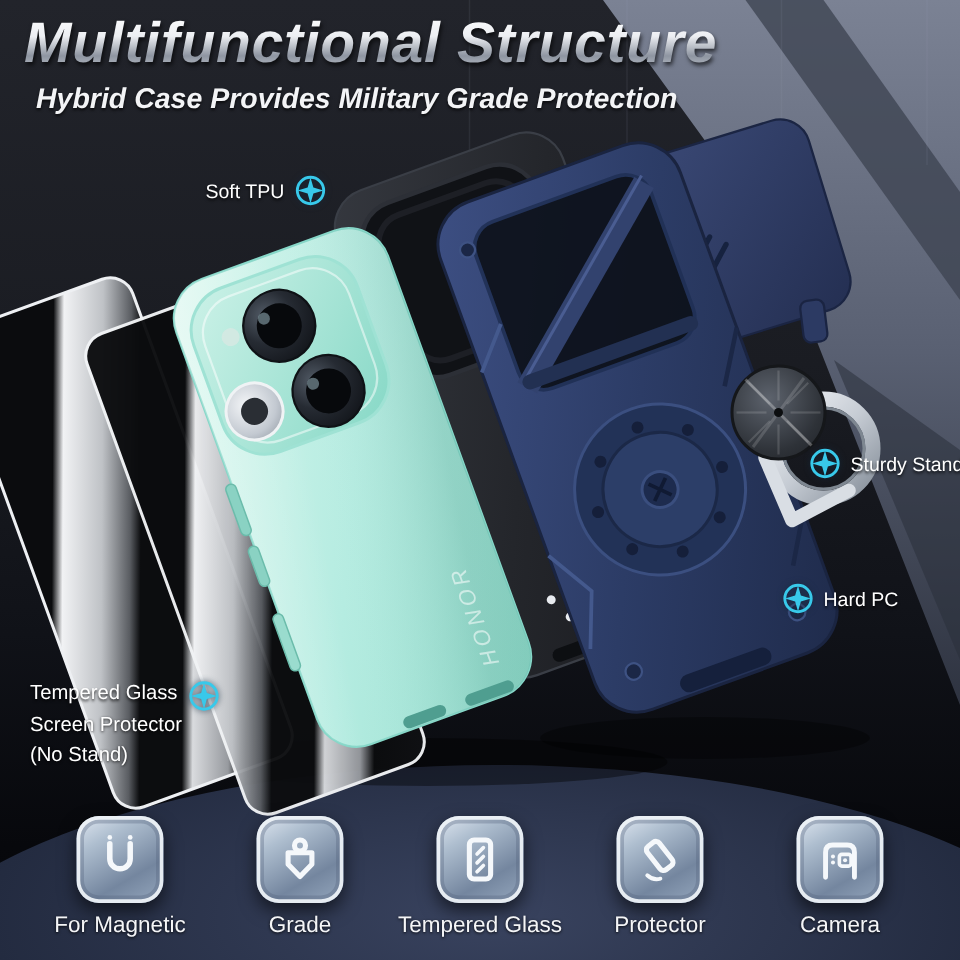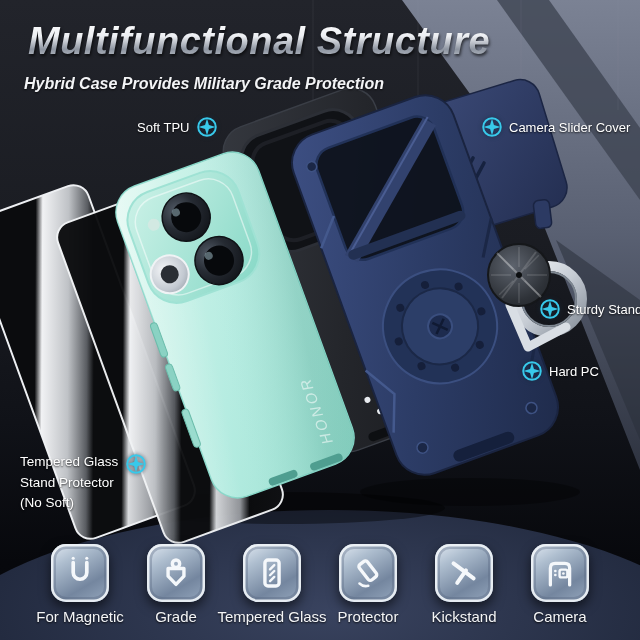--- a/index.html
+++ b/index.html
@@ -6,38 +6,38 @@
   .stage{
     position:relative;width:640px;height:640px;overflow:hidden;
     font-family:"Liberation Sans",sans-serif;
     background:
       linear-gradient(180deg,#22242b 0%,#1a1c22 38%,#101218 66%,#07080c 88%,#05060a 100%);
   }
   svg{display:block;}
   
   .header{position:absolute;left:16px;top:8px;z-index:6;}
   .title{
-    margin:12px;font-size:38px;font-weight:bold;font-style:italic;letter-spacing:.5px;
+    margin:0;font-size:38px;font-weight:bold;font-style:italic;letter-spacing:.5px;
     background:linear-gradient(180deg,#ffffff 0%,#eceef2 38%,#8e95a1 68%,#cdd1d8 100%);
     -webkit-background-clip:text;background-clip:text;color:transparent;
     filter:drop-shadow(1px 2px 1.5px rgba(0,0,0,.65));
     white-space:nowrap;
   }
   .subtitle{
-    margin:5px 0 0 8px;font-size:16px;font-style:italic;font-weight:bold;
+    margin:5px 0 0 8px;font-size:19px;font-style:italic;font-weight:bold;
     color:#f3f4f6;text-shadow:0 1px 2px rgba(0,0,0,.7);white-space:nowrap;
   }
   
   .callout{position:absolute;z-index:7;display:flex;align-items:center;gap:6px;
     color:#fff;font-size:13px;text-shadow:0 1px 2px rgba(0,0,0,.8);white-space:nowrap;}
   .star{width:22px;height:22px;color:#38c9ea;flex:0 0 auto;filter:drop-shadow(0 0 2px rgba(20,40,60,.8));}
   .co-soft-tpu{left:137px;top:116px;}
   .co-slider{left:481px;top:116px;}
   .co-stand{left:539px;top:298px;}
-  .co-hardpc{left:521px;top:360px;}
+  .co-hardpc{left:521px;top:388px;}
   .co-glass{left:20px;top:452px;display:block;}
   .co-glass .tg-line{display:block;line-height:20.5px;font-size:13.5px;}
   .co-glass .star{position:absolute;left:105px;top:1px;}
   
   .features{position:absolute;left:51px;right:51px;top:544px;z-index:6;
     display:flex;justify-content:space-between;}
   .feature{position:relative;width:58px;}
   .chip{
     width:58px;height:58px;border-radius:15px;
     background:linear-gradient(150deg,#e3eaf3 0%,#aebecf 28%,#74869f 68%,#96a8be 100%);
@@ -284,45 +284,39 @@
     <p class="subtitle">Hybrid Case Provides Military Grade Protection</p>
   </div>
 
   <div class="callout co-soft-tpu">
     <span>Soft TPU</span>
     <svg class="star" viewBox="0 0 24 24">
         <use href="#starburst"></use>
       </svg>
   </div>
 
-  <div class="callout co-slider">
-    <svg class="star" viewBox="0 0 24 24">
-        <use href="#starburst"></use>
-      </svg>
-    <span>Camera Slider Cover</span>
-  </div>
 
   <div class="callout co-stand">
     <svg class="star" viewBox="0 0 24 24">
         <use href="#starburst"></use>
       </svg>
     <span>Sturdy Stand</span>
   </div>
 
   <div class="callout co-hardpc">
     <svg class="star" viewBox="0 0 24 24">
         <use href="#starburst"></use>
       </svg>
     <span>Hard PC</span>
   </div>
 
   <div class="callout co-glass">
     <span class="tg-line">Tempered Glass</span>
-    <span class="tg-line">Stand Protector</span>
-    <span class="tg-line">(No Soft)</span>
+    <span class="tg-line">Screen Protector</span>
+    <span class="tg-line">(No Stand)</span>
     <svg class="star" viewBox="0 0 24 24">
         <use href="#starburst"></use>
       </svg>
   </div>
 
   <div class="features">
 
     <div class="feature">
       <div class="chip">
         <svg width="34" height="34" viewBox="0 0 24 24" fill="none" stroke="#f5f8fb" stroke-width="2.6" stroke-linecap="round" stroke-linejoin="round">
@@ -359,29 +353,20 @@
         <svg width="34" height="34" viewBox="0 0 24 24" fill="none" stroke="#f5f8fb" stroke-width="2.4" stroke-linecap="round" stroke-linejoin="round">
           <g transform="rotate(-38 12 10.5)">
               <rect x="8.4" y="3.4" width="7.2" height="13.8" rx="2"></rect>
             </g>
           <path d="M6 19.4 q2.8 2.6 6.2 1.6" stroke-width="1.8"></path>
         </svg>
       </div>
       <span class="feature-label">Protector</span>
     </div>
 
-    <div class="feature">
-      <div class="chip">
-        <svg width="34" height="34" viewBox="0 0 24 24" fill="none" stroke="#f5f8fb" stroke-width="2.8" stroke-linecap="round" stroke-linejoin="round">
-          <path d="M4.6 5.2 L18.8 15.8"></path>
-          <path d="M7.2 19 L13.4 10.2"></path>
-        </svg>
-      </div>
-      <span class="feature-label">Kickstand</span>
-    </div>
 
     <div class="feature">
       <div class="chip">
         <svg width="34" height="34" viewBox="0 0 24 24" fill="none" stroke="#f5f8fb" stroke-width="2.3" stroke-linecap="round" stroke-linejoin="round">
           <path d="M5.2 20.4 V8.6 q0 -3.4 3.4 -3.4 h6.8 q3.4 0 3.4 3.4 V20.4"></path>
           <rect x="11.7" y="9.6" width="5.5" height="5.5" rx="1.2" stroke-width="1.7"></rect>
           <circle cx="8.7" cy="10.6" r="0.95" fill="#f5f8fb" stroke="none"></circle>
           <circle cx="8.7" cy="13.4" r="0.95" fill="#f5f8fb" stroke="none"></circle>
           <circle cx="14.4" cy="12.35" r="0.95" fill="#f5f8fb" stroke="none"></circle>
         </svg>

